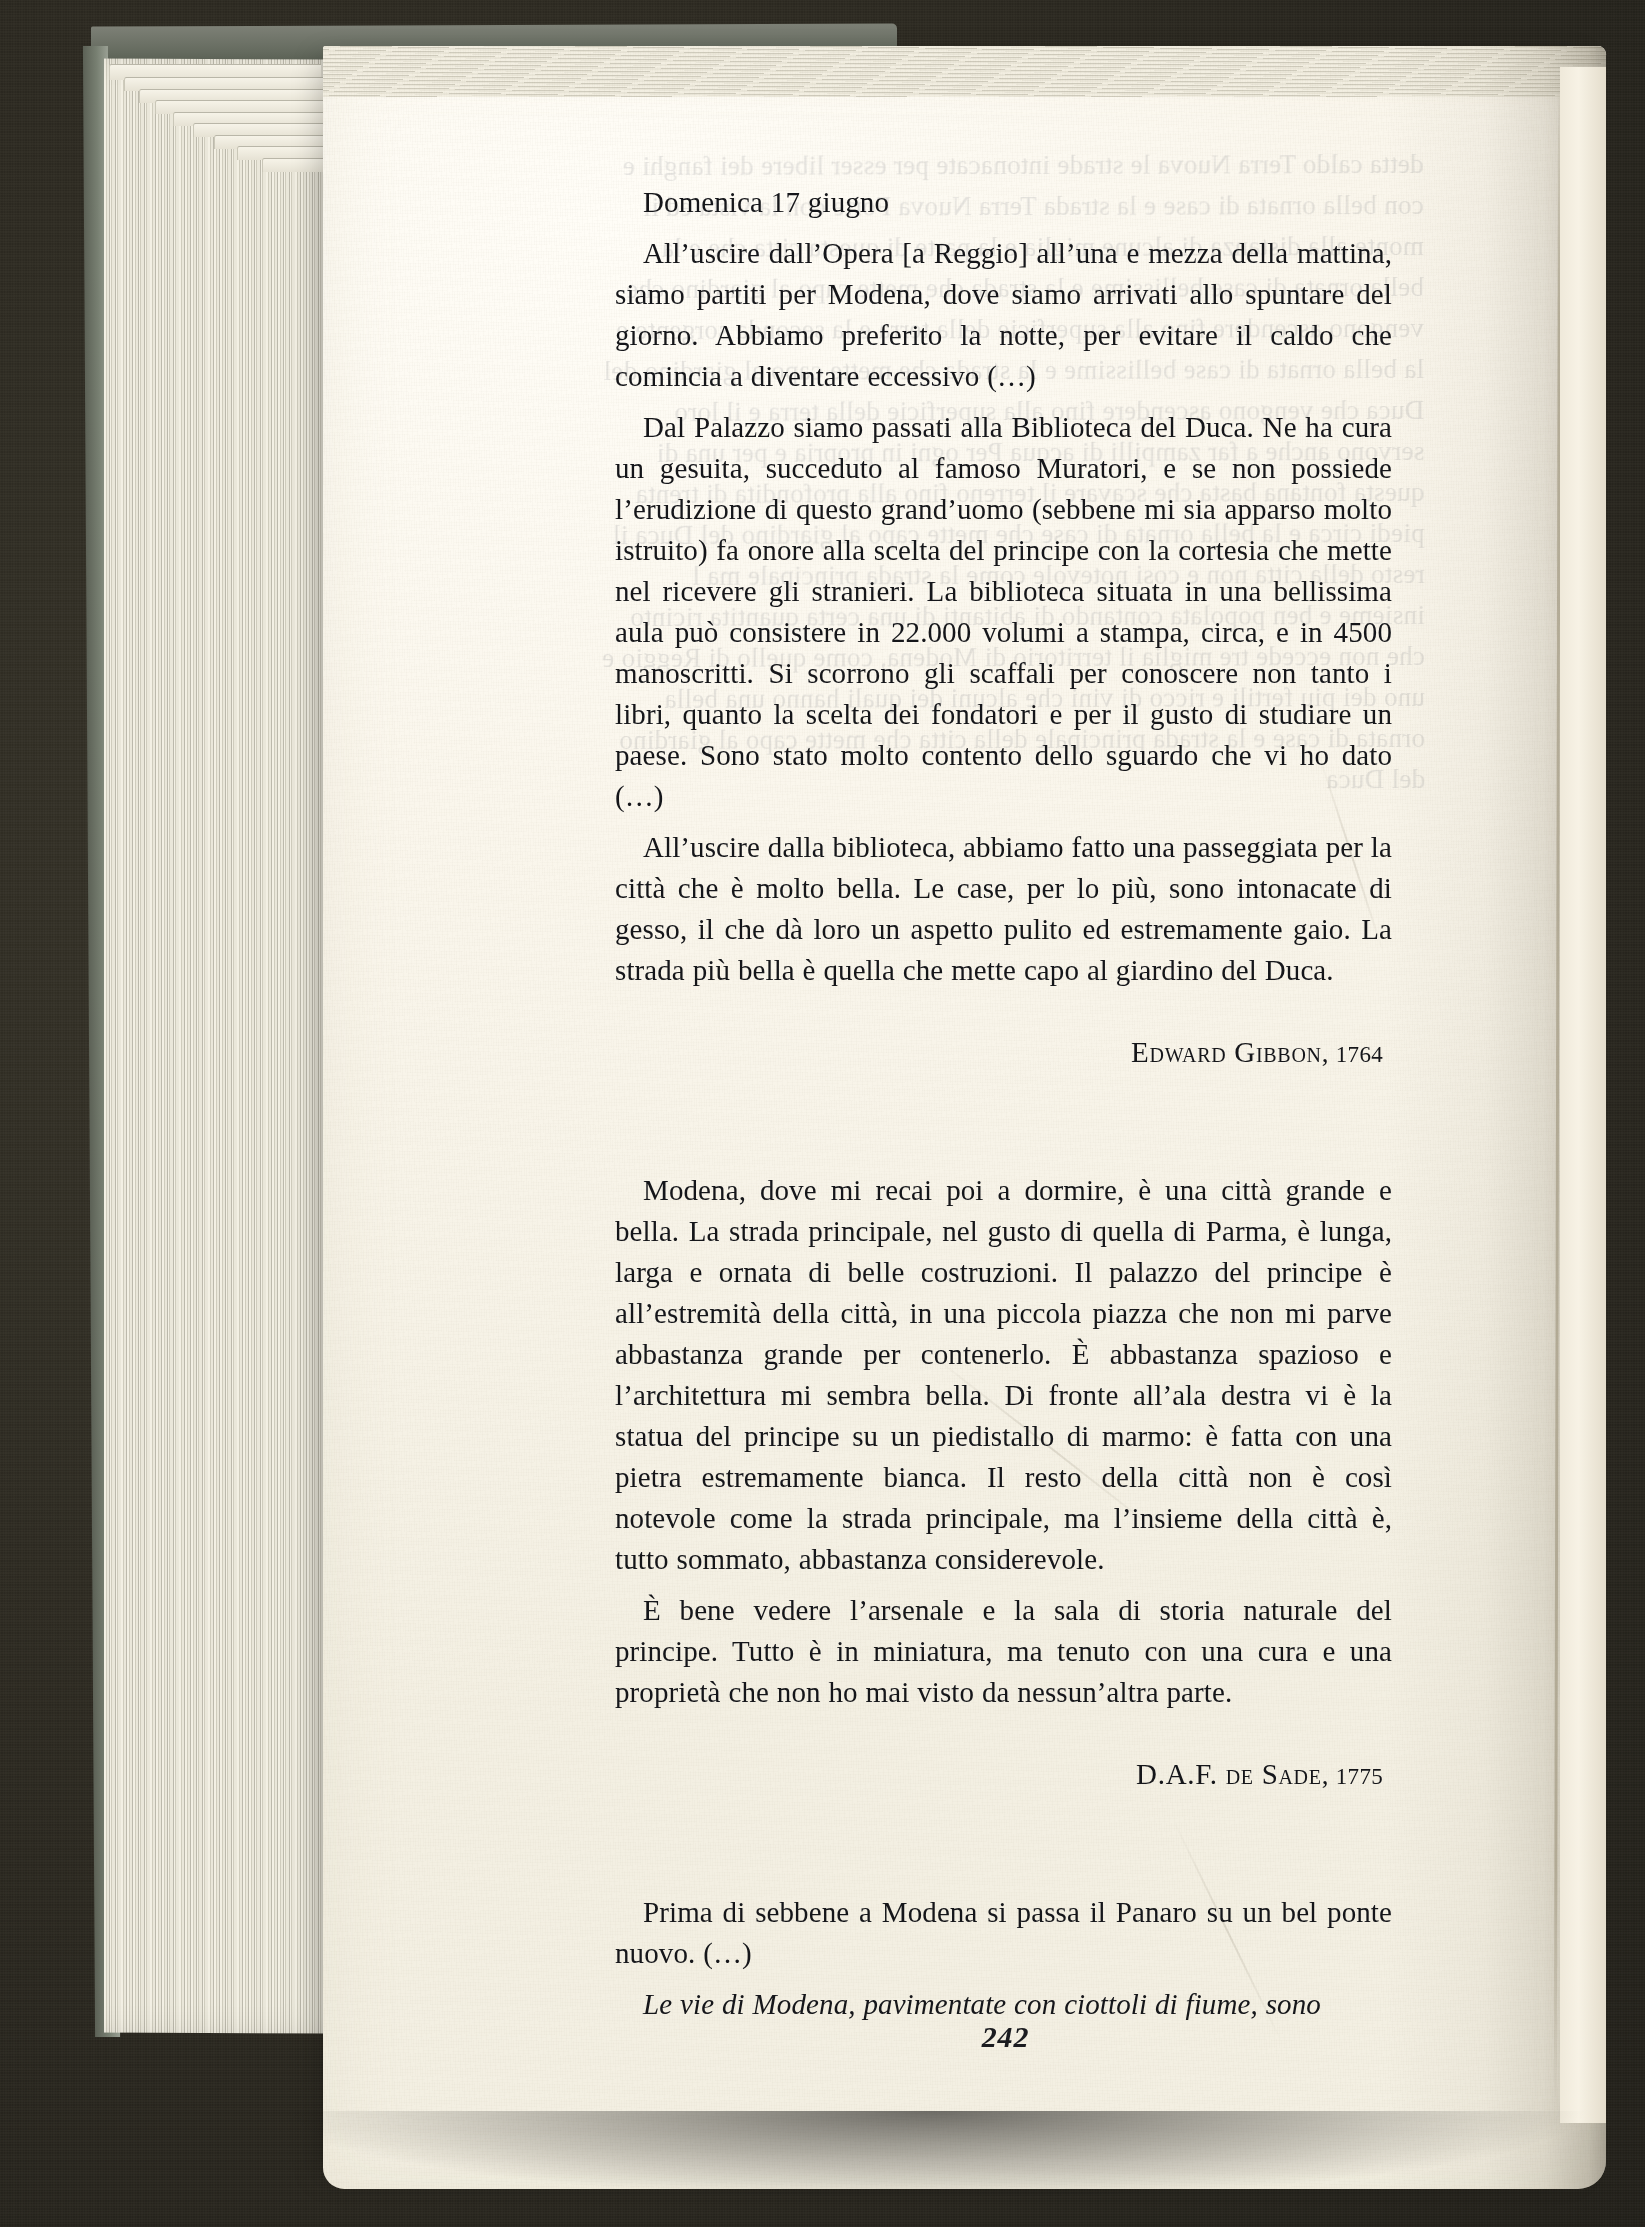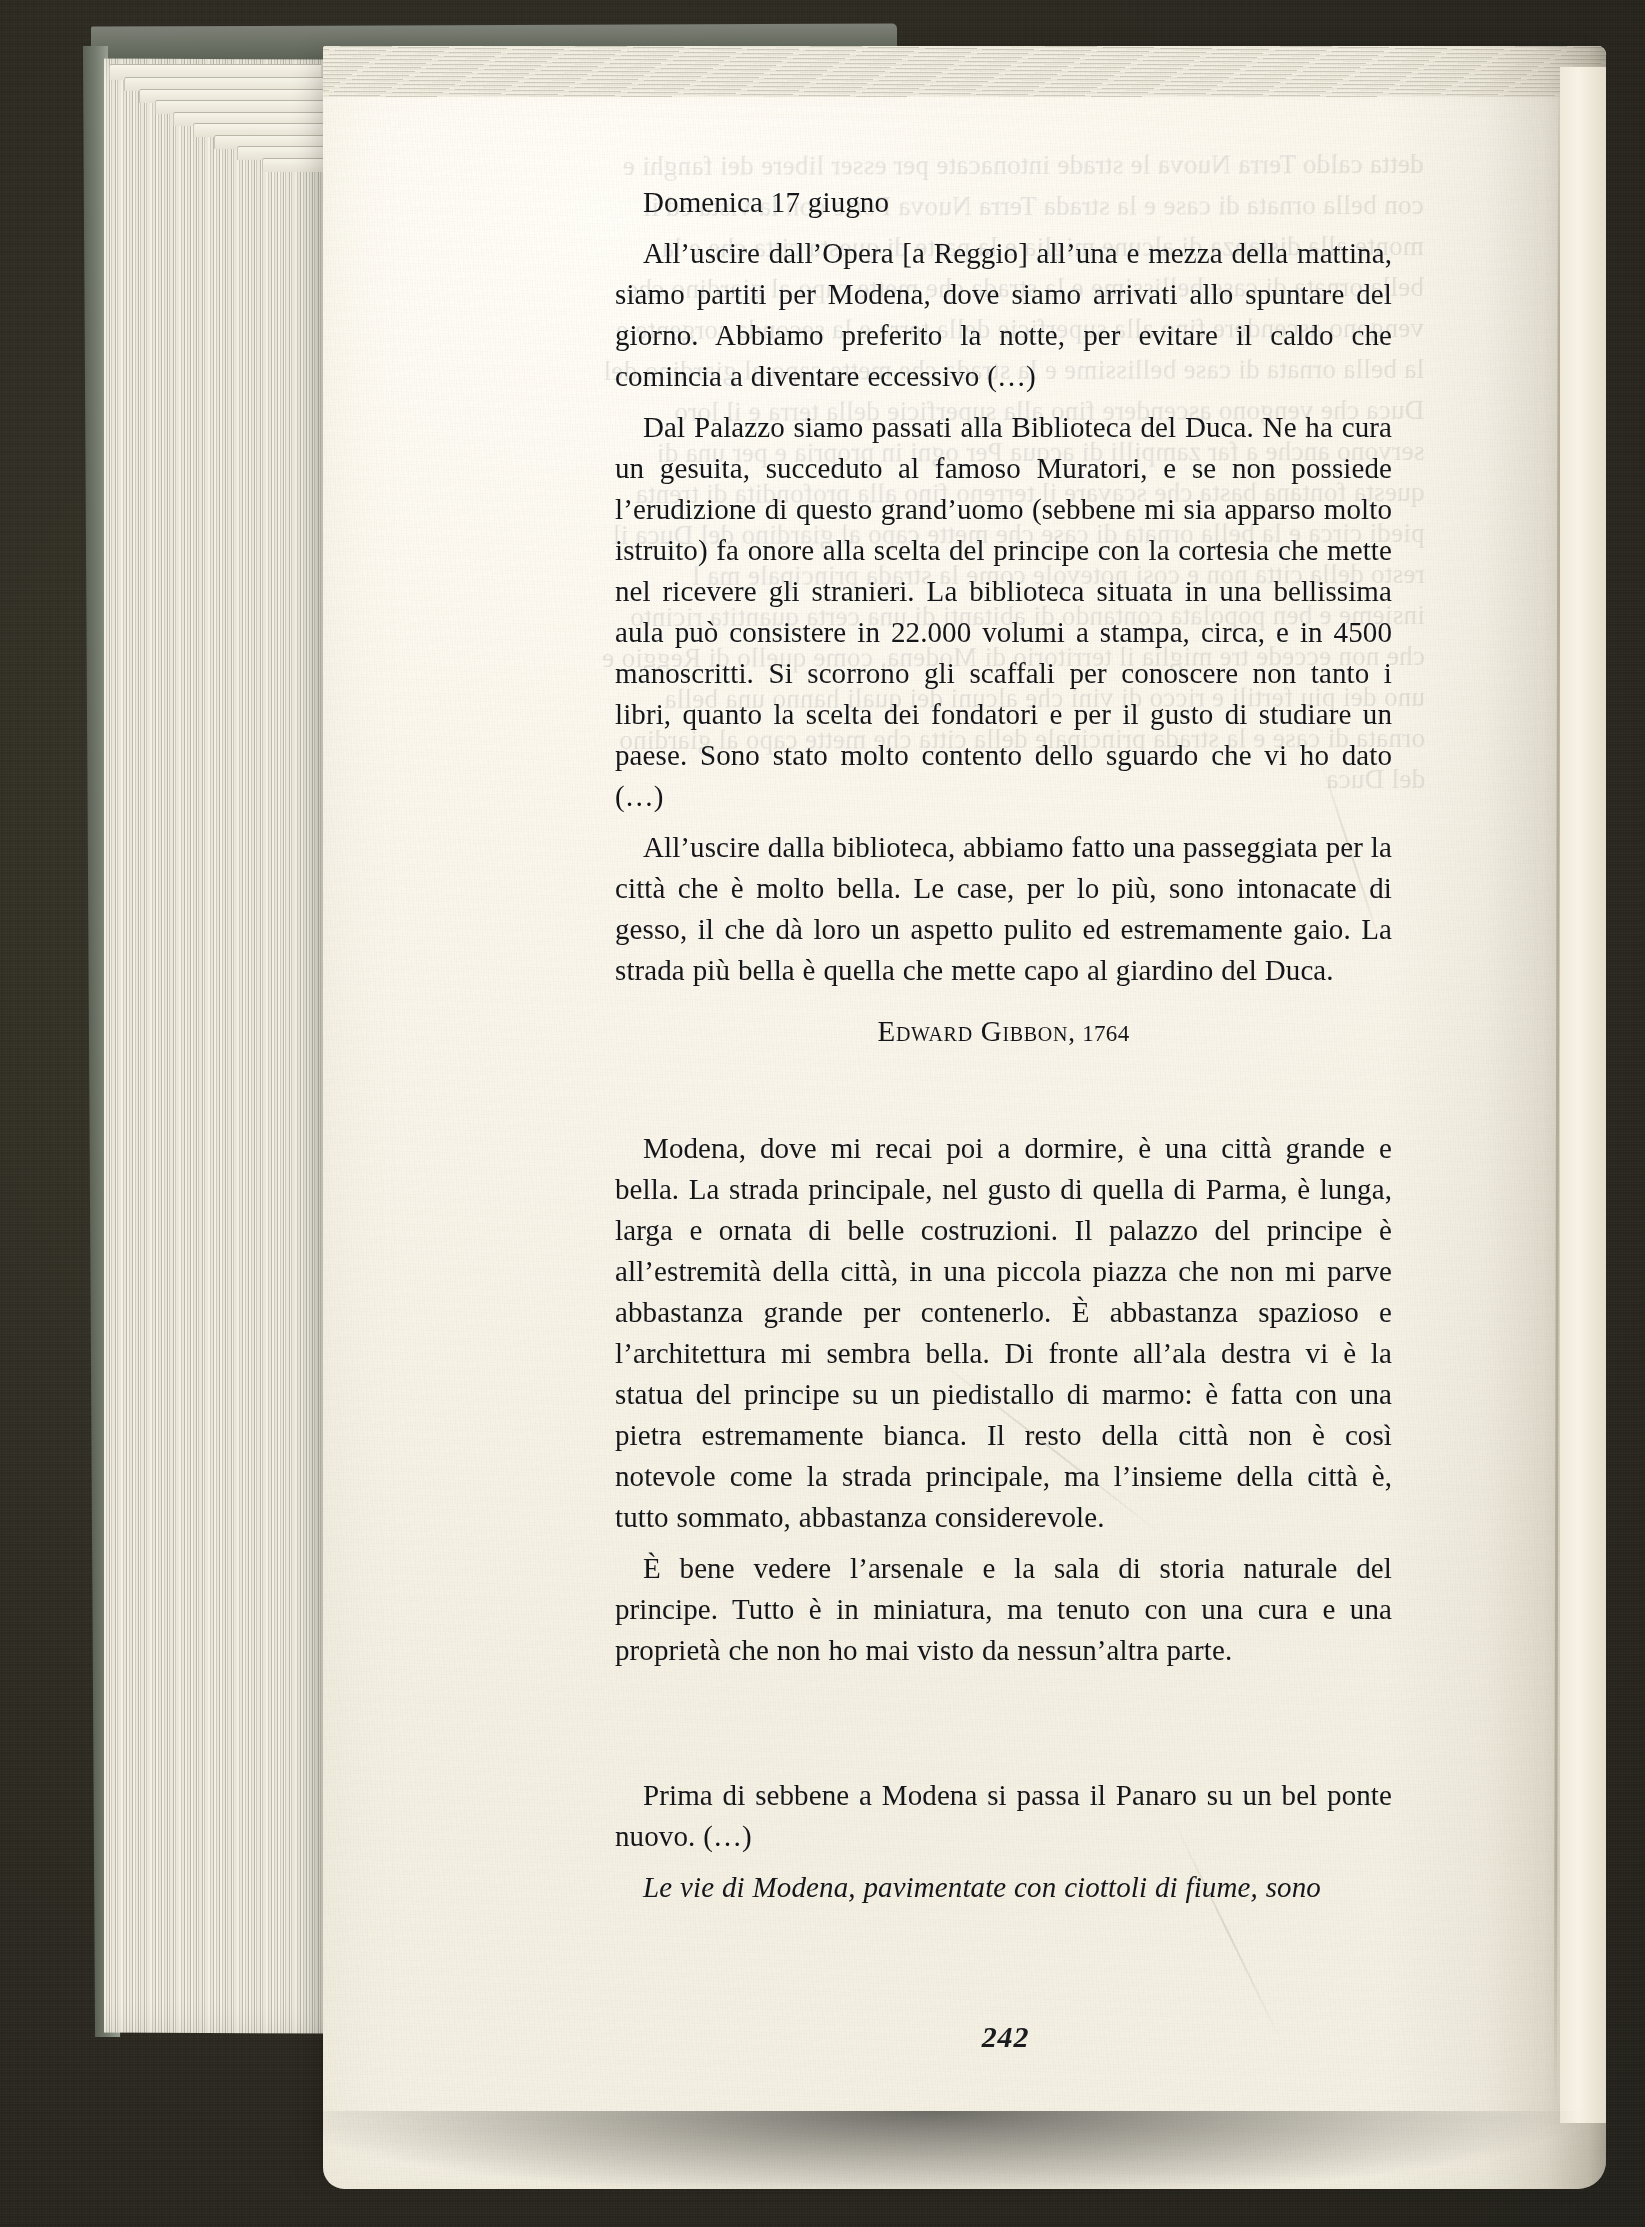--- a/index.html
+++ b/index.html
@@ -178,25 +178,25 @@
     color: #15161a;
     text-align: justify;
     text-justify: inter-word;
     letter-spacing: 0.1px;
     word-spacing: 0.5px;
   }
   .para + .para { margin-top: 10px; }
   .indent { text-indent: 28px; }
 
   .attribution {
-    margin: 0;
-    text-align: center;
+    margin: 9px;
+    text-align: right;
     color: #15161a;
     font-size: 27px;
-    line-height: 31px;
+    line-height: 54px;
     letter-spacing: 0.3px;
   }
   .attribution .nm {
     font-variant: small-caps;
     font-size: 29px;
     letter-spacing: 0.7px;
   }
   .attribution .yr {
     font-size: 23px;
     letter-spacing: 0.3px;
@@ -309,20 +309,21 @@
         <p class="attribution"><span class="nm">Edward Gibbon</span><span>, </span><span class="yr">1764</span></p>
 
         <div class="gap-block-2"></div>
 
         <p class="para indent">Modena, dove mi recai poi a dormire, è una città grande e bella. La strada principale, nel gusto di quella di Parma, è lunga, larga e ornata di belle costruzioni. Il palazzo del principe è all’estremità della città, in una piccola piazza che non mi parve abbastanza grande per contenerlo. È abbastanza spazioso e l’architettura mi sembra bella. Di fronte all’ala destra vi è la statua del principe su un piedistallo di marmo: è fatta con una pietra estremamente bianca. Il resto della città non è così notevole come la strada principale, ma l’insieme della città è, tutto sommato, abbastanza considerevole.</p>
 
         <p class="para indent">È bene vedere l’arsenale e la sala di storia naturale del principe. Tutto è in miniatura, ma tenuto con una cura e una proprietà che non ho mai visto da nessun’altra parte.</p>
 
         <div class="gap-before-attrib"></div>
 
+        <p class="attribution"><span class="nm">D.A.F. de Sade</span><span>, </span><span class="yr">1775</span></p>
 
         <div class="gap-block-3"></div>
 
         <p class="para indent">Prima di sebbene a Modena si passa il Panaro su un bel ponte nuovo. (…)</p>
 
         <p class="para indent" style="text-align:left;font-style:italic;">Le vie di Modena, pavimentate con ciottoli di fiume, sono</p>
 
       </div>
 
       <div id="folio">

